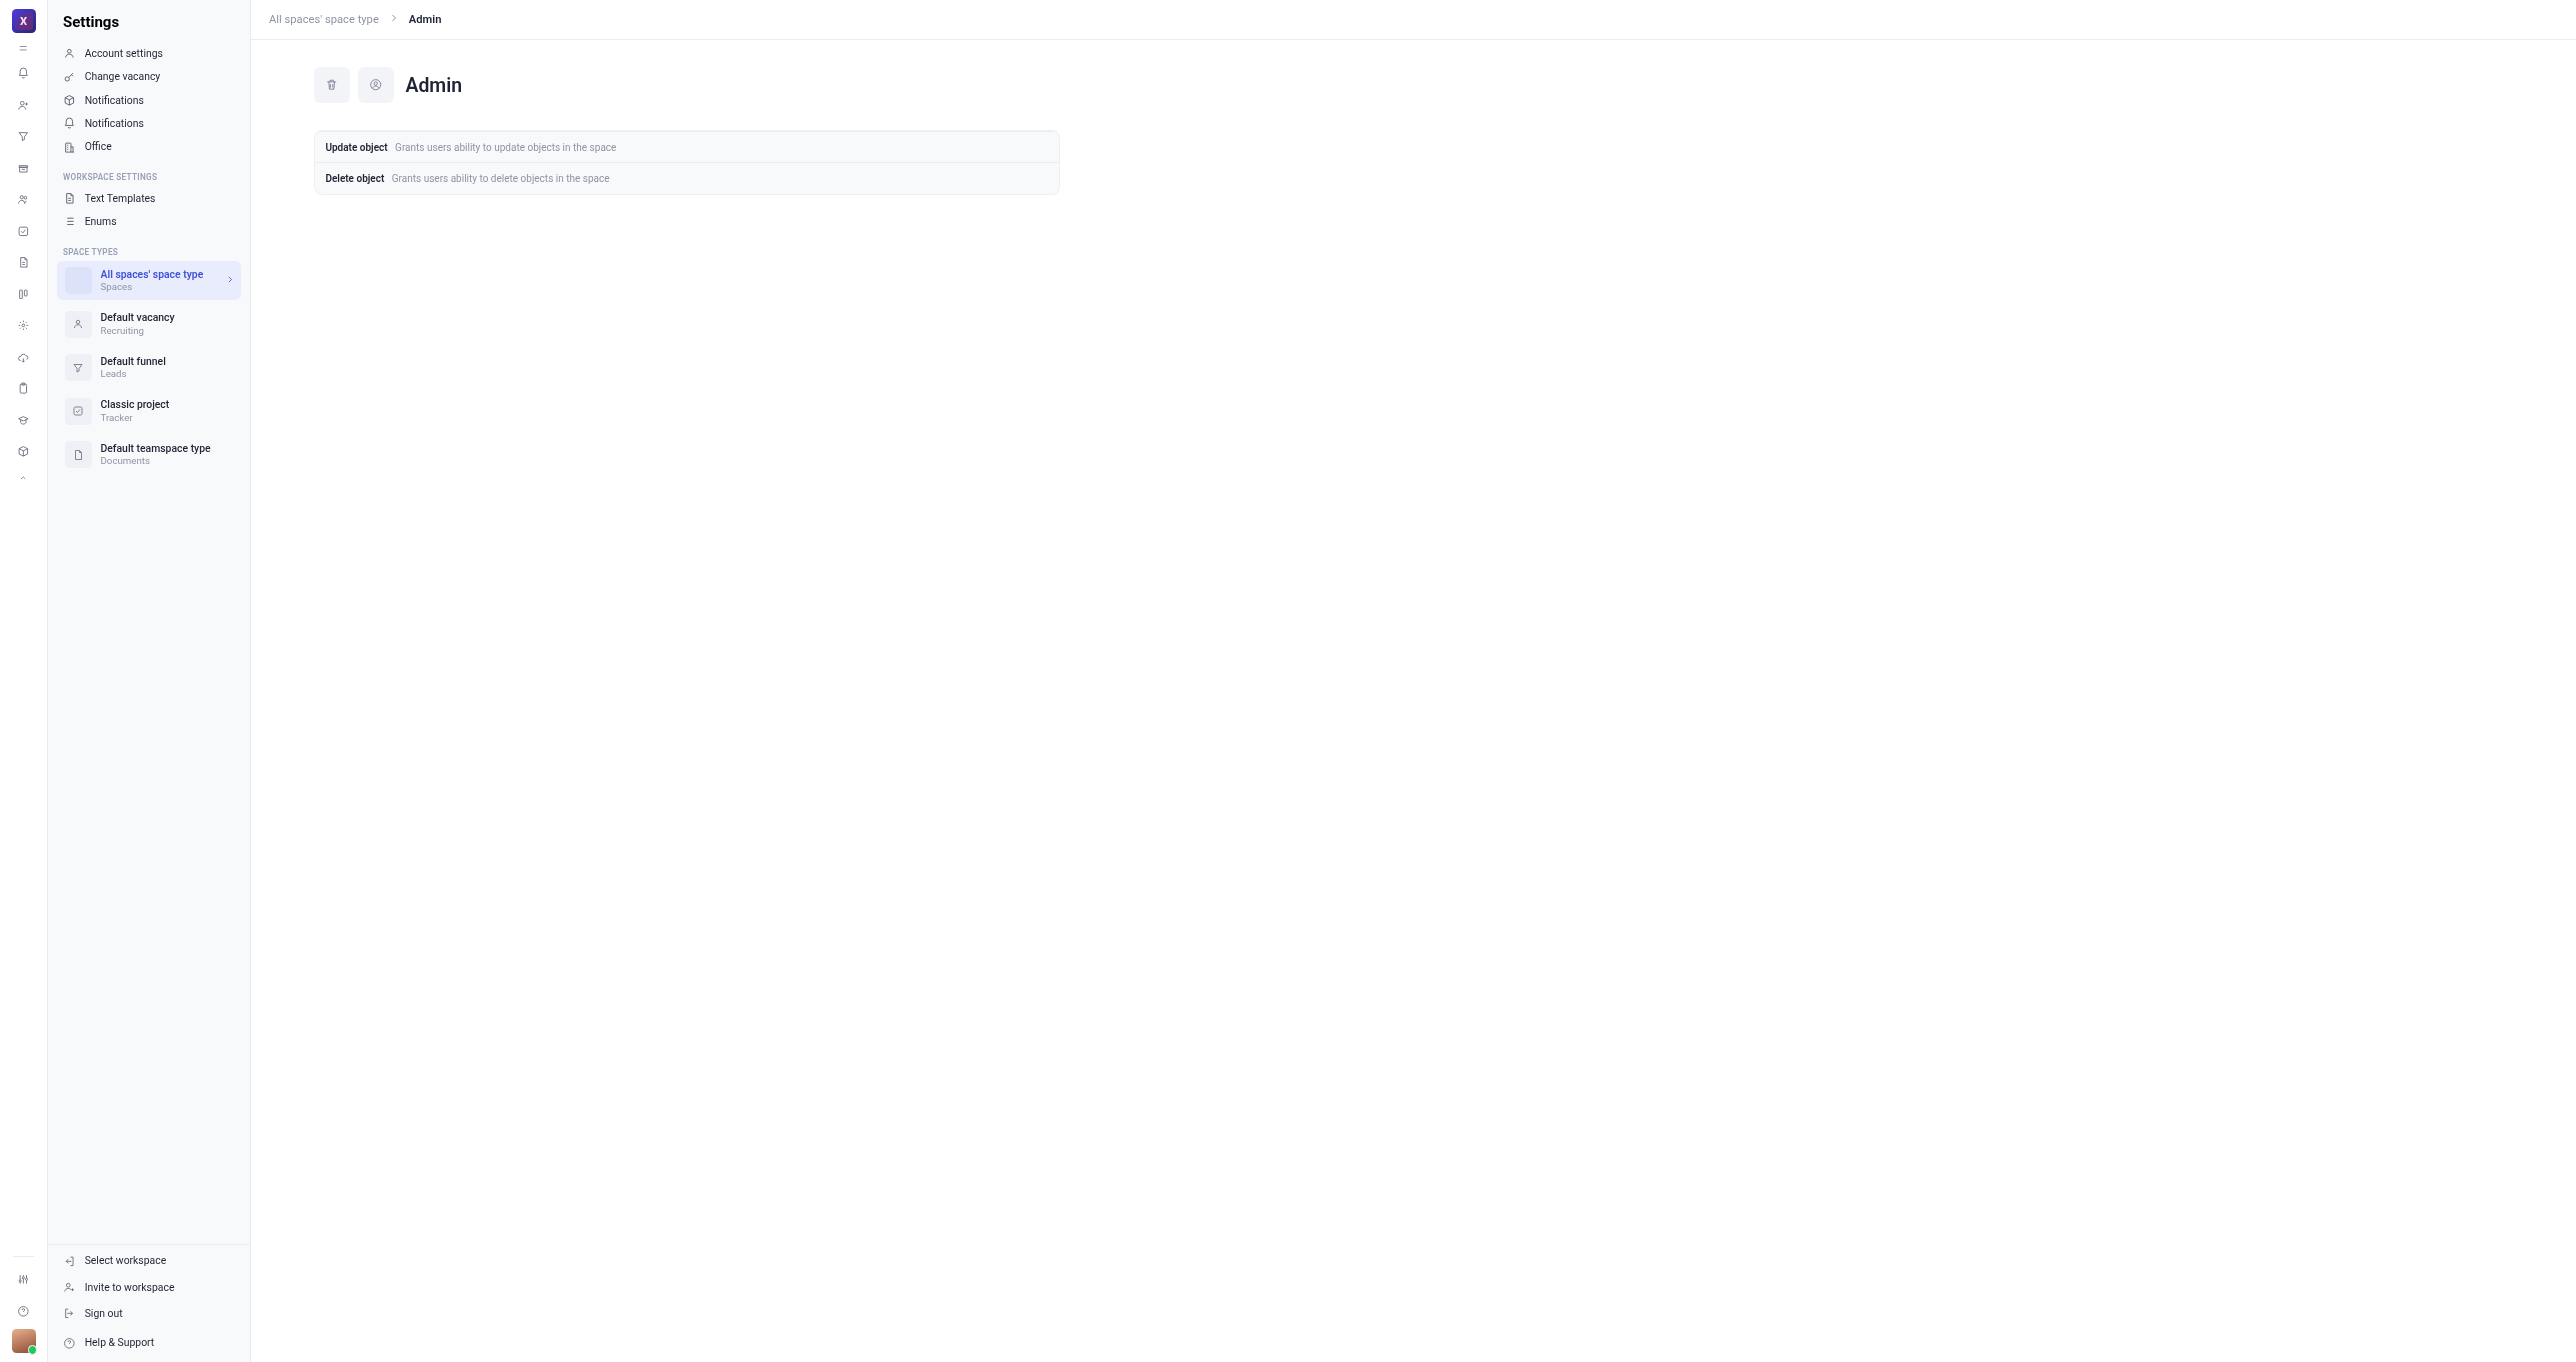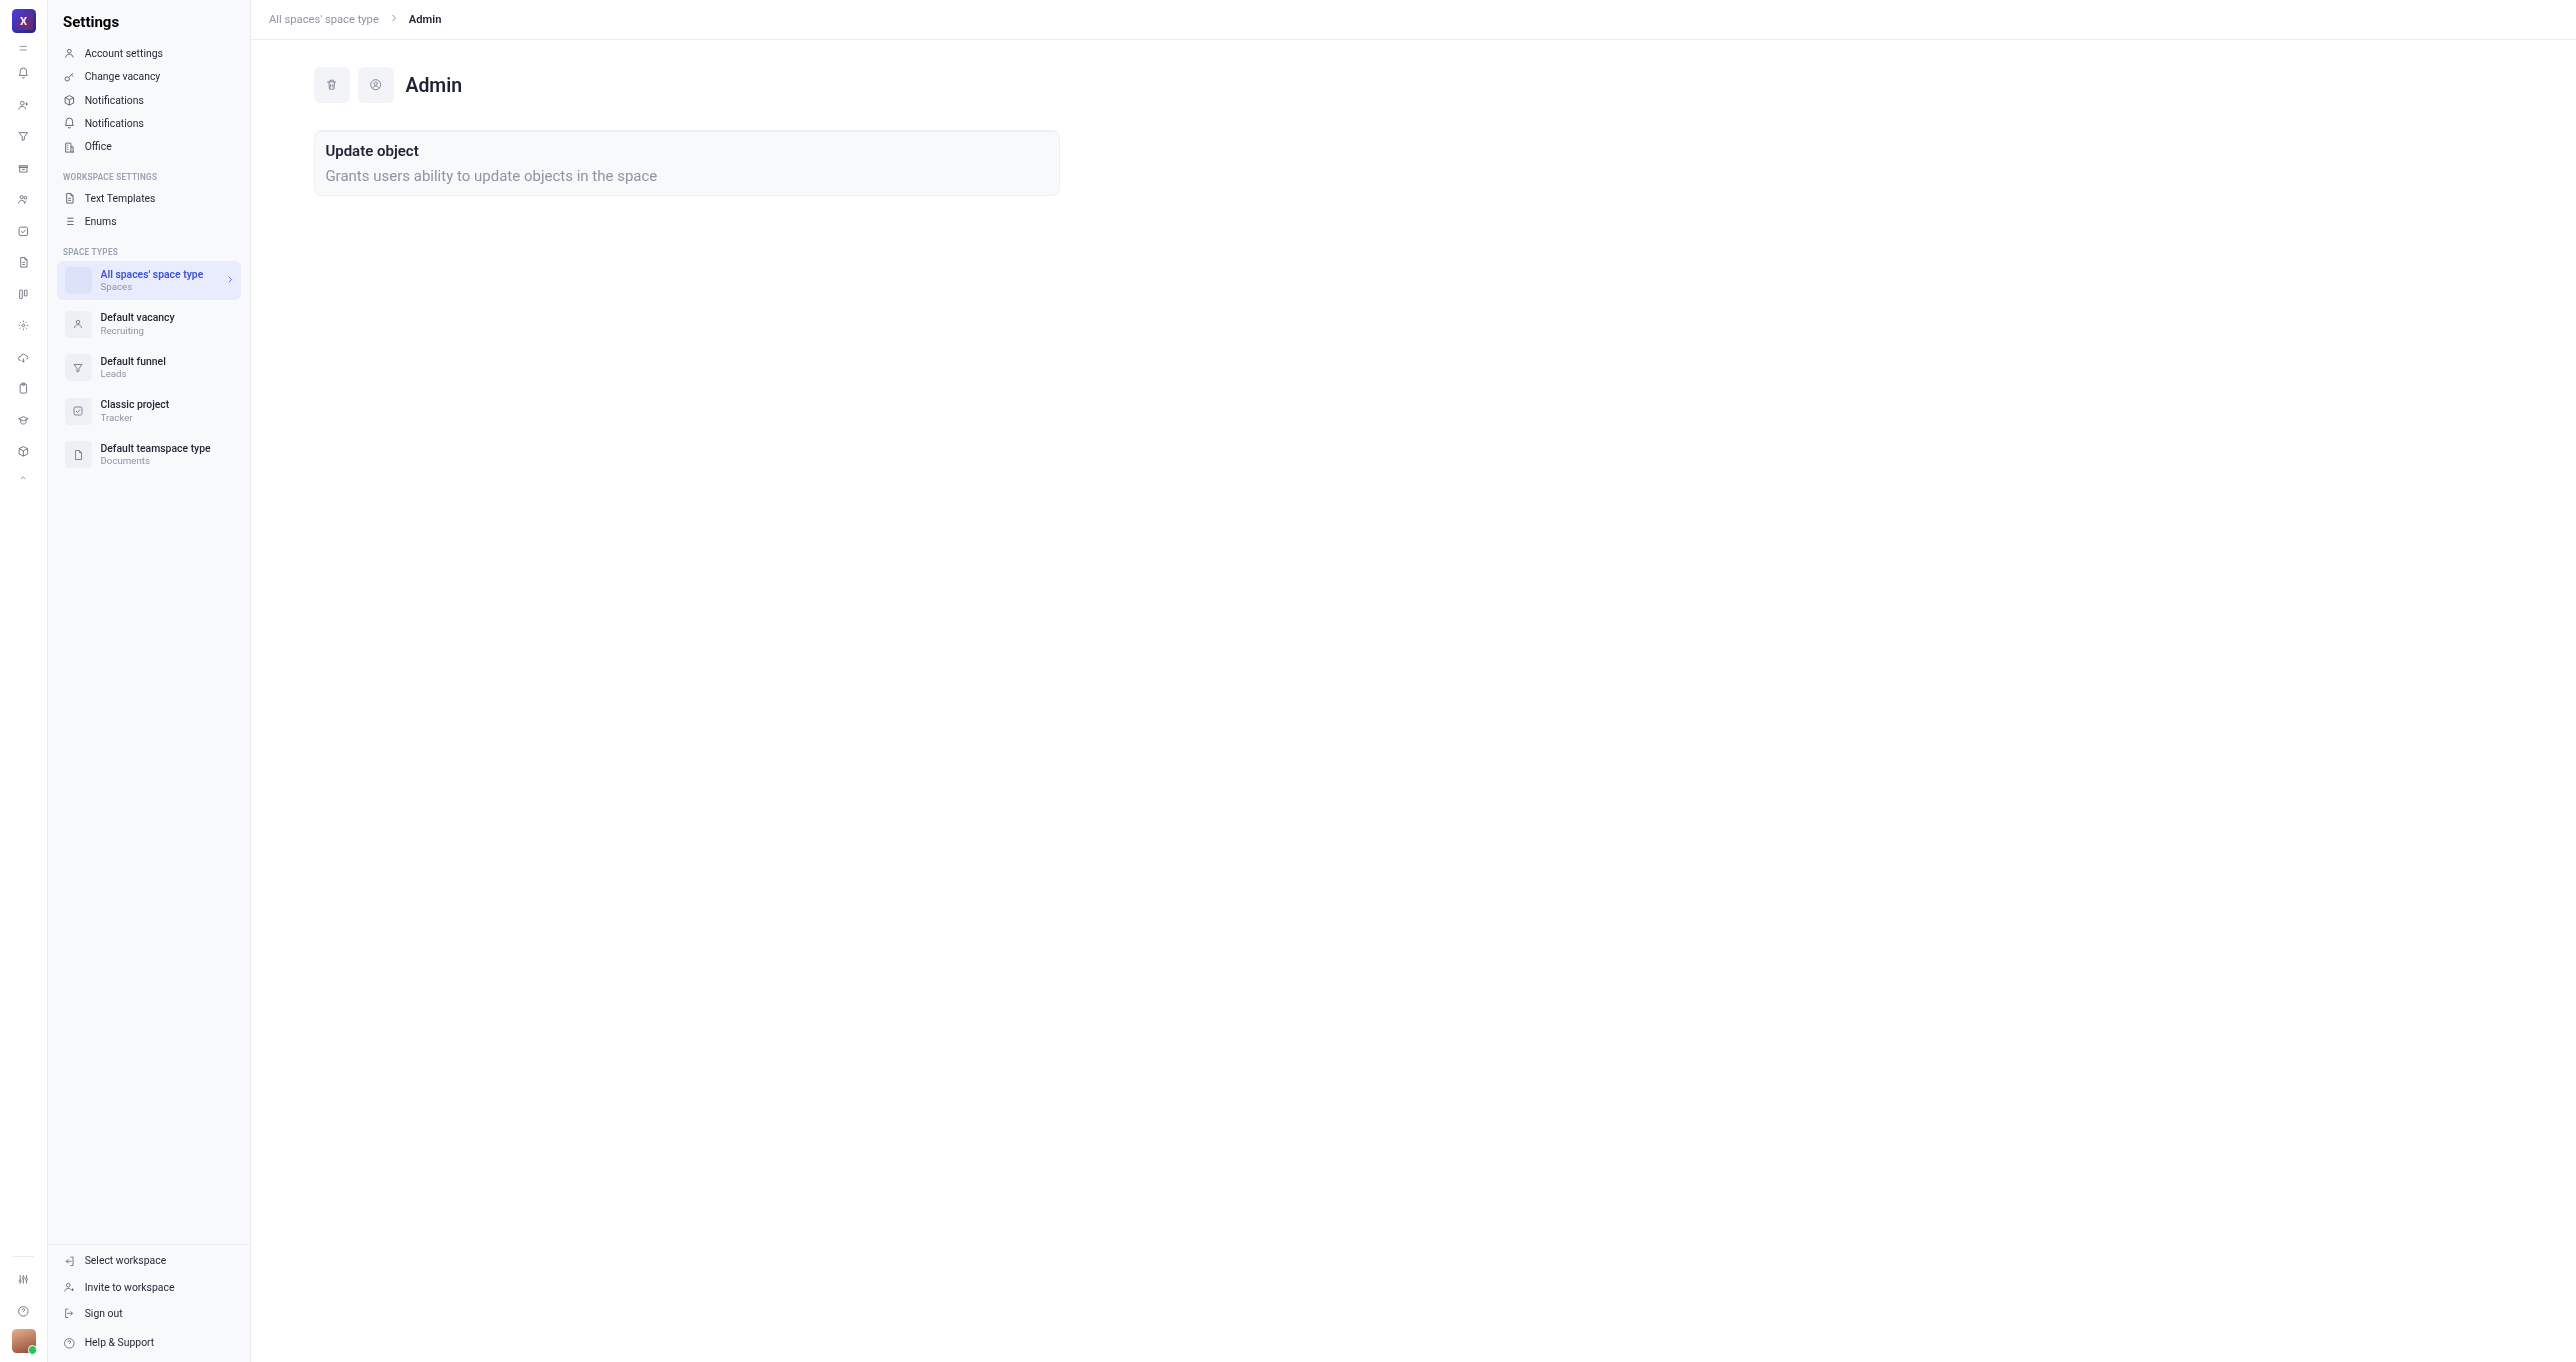--- a/index.html
+++ b/index.html
@@ -138,21 +138,21 @@
   .panel-head .left { display:flex; align-items:center; gap:9px;}
   .panel-head .left svg { width:12px; height:12px; stroke:#7b8194; fill:none; stroke-width:1.7;}
   .panel-head .left span { font-size:9px; font-weight:600; letter-spacing:0.4px; color:#6f7586;}
   .edit-btn {
     width:22.4px; height:21px; border-radius:4.5px; background:#edeff4;
     display:flex; align-items:center; justify-content:center; cursor:pointer;
   }
   .edit-btn svg { width:11.2px; height:11.2px; stroke:#6f7586; fill:none; stroke-width:1.8;}
   .perm-row {
     padding: 9.7px 10.4px; border-top:0.7px solid #ecedf2;
-    display:flex; gap:7.5px; font-size:15px;flex-direction:column;
+    display:flex; gap:7.5px; font-size:10px;
   }
   .perm-row .name { color:#1f2434; font-weight:600;}
   .perm-row .desc { color:#8e94a5;}
 
 </style>
 </head>
 <body>
 
 <div class="app">
 
@@ -441,19 +441,23 @@
           </div>
           <h2>Admin</h2>
         </div>
 
         <div class="panel">
 
           <div class="perm-row">
             <span class="name">Update object</span>
             <span class="desc">Grants users ability to update objects in the space</span>
           </div>
+          <div class="perm-row">
+            <span class="name">Delete object</span>
+            <span class="desc">Grants users ability to delete objects in the space</span>
+          </div>
         </div>
       </div>
     </div>
   </div>
 
 </div>
 
 
 </body></html>

